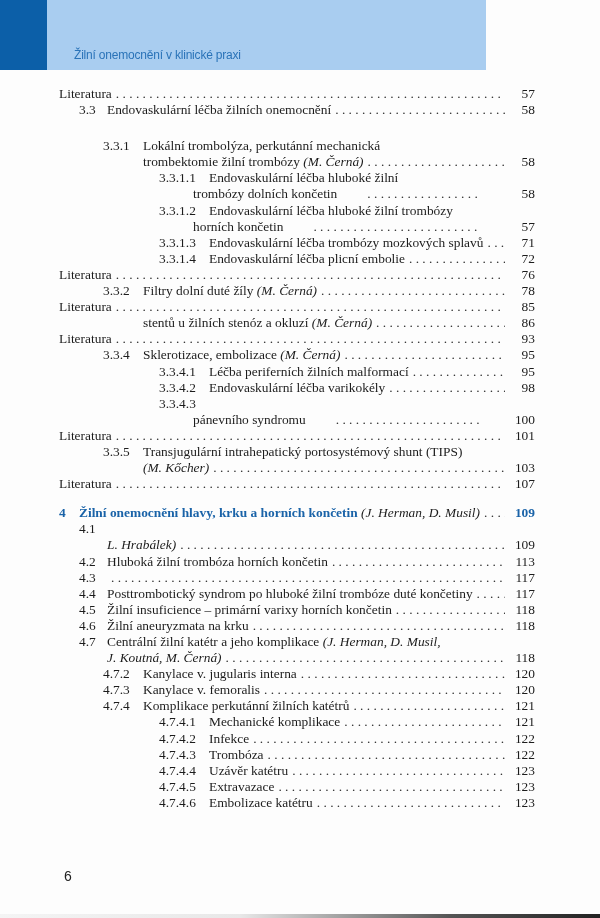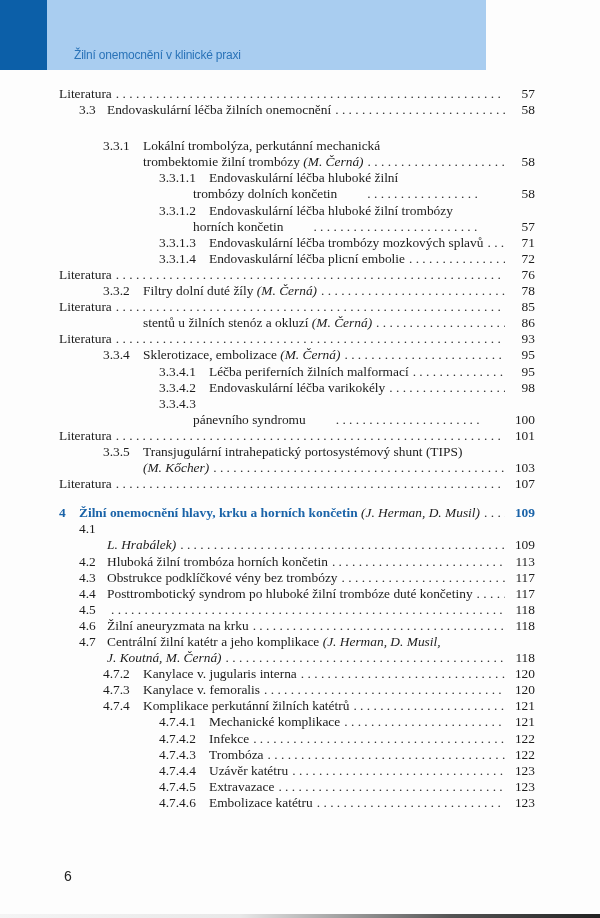--- a/index.html
+++ b/index.html
@@ -223,32 +223,32 @@
       <span class="page">109</span>
     </div>
     <div class="row lvl1">
       <span class="num">4.2</span>
       <span class="title"><span class="">Hluboká žilní trombóza horních končetin</span></span>
       <span class="leader"></span>
       <span class="page">113</span>
     </div>
     <div class="row lvl1">
       <span class="num">4.3</span>
-      <span class="title"><span class="">Obstrukce podklíčkové vény bez trombózy</span></span>
       <span class="leader"></span>
       <span class="page">117</span>
     </div>
     <div class="row lvl1">
       <span class="num">4.4</span>
       <span class="title"><span class="">Posttrombotický syndrom po hluboké žilní trombóze duté končetiny</span></span>
       <span class="leader"></span>
       <span class="page">117</span>
     </div>
     <div class="row lvl1">
       <span class="num">4.5</span>
+      <span class="title"><span class="">Žilní insuficience – primární varixy horních končetin</span></span>
       <span class="leader"></span>
       <span class="page">118</span>
     </div>
     <div class="row lvl1">
       <span class="num">4.6</span>
       <span class="title"><span class="">Žilní aneuryzmata na krku</span></span>
       <span class="leader"></span>
       <span class="page">118</span>
     </div>
     <div class="row lvl1">

